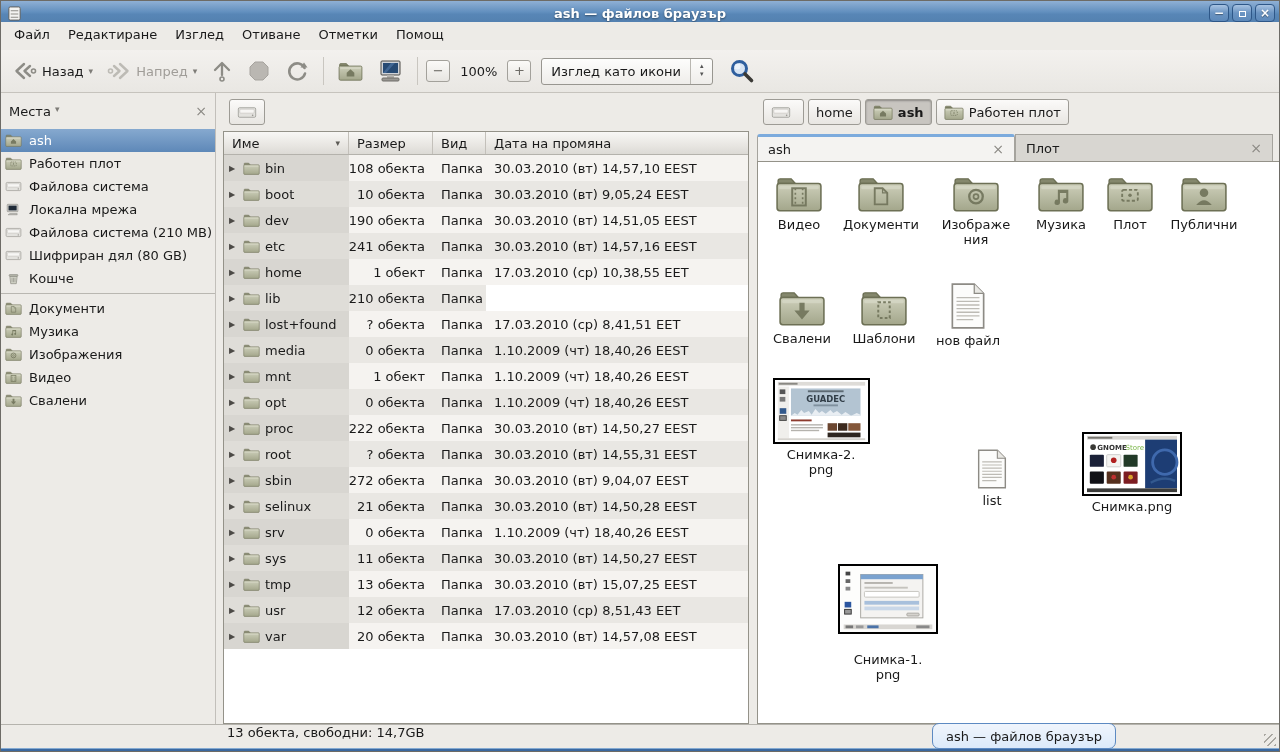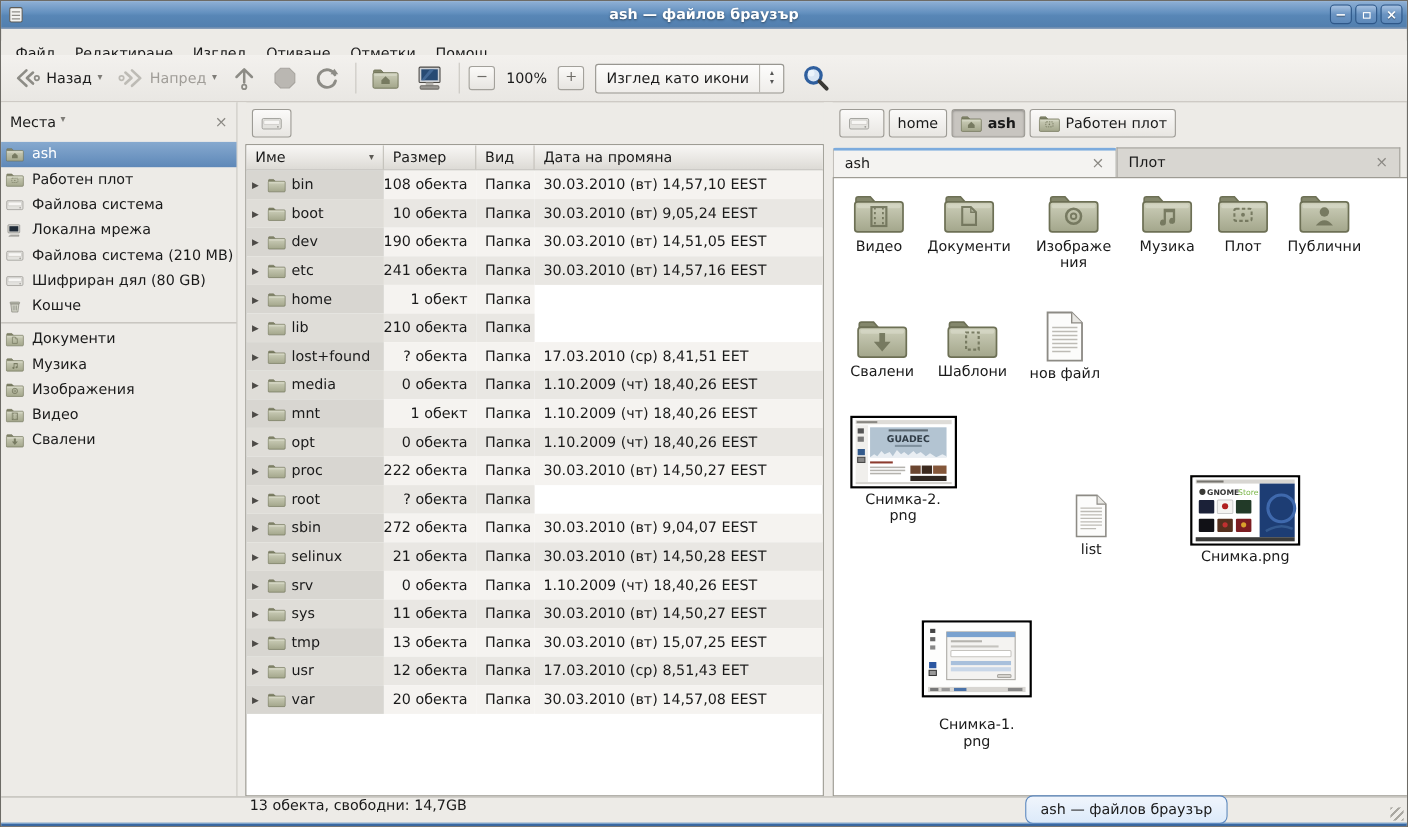--- a/index.html
+++ b/index.html
@@ -12,21 +12,21 @@
     border-bottom:1px solid #3f6798;display:flex;align-items:center;}
   .apptitle{position:absolute;left:0;right:0;text-align:center;color:#fff;font-weight:bold;
     text-shadow:0 1px 2px rgba(0,0,0,.45);}
   .appicon{margin-left:6px;display:inline-flex;z-index:2;}
   .winbtns{position:absolute;right:4px;top:3px;display:flex;gap:3px;z-index:2;}
   .wbtn{width:20px;height:18px;border:1px solid #2e5788;border-radius:4px;
     background:linear-gradient(#a8c3e2,#6b94c2 50%,#5d89ba);color:#fff;font-size:12px;line-height:16px;
     text-align:center;font-weight:bold;text-shadow:0 1px 1px rgba(0,0,0,.4);}
   .wbtn .sq{display:inline-block;width:7px;height:6px;border:1.5px solid #fff;margin-top:4px;}
   
-  .menubar{position:absolute;left:0;top:36px;width:100%;height:24px;background:#edebe7;
+  .menubar{position:absolute;left:0;top:21px;width:100%;height:24px;background:#edebe7;
     display:flex;align-items:center;padding-left:4px;}
   .menu-item{padding:3px 9px;}
   
   .toolbar{position:absolute;left:0;top:49px;width:100%;height:43px;
     background:linear-gradient(#f3f1ee,#e9e7e3);border-bottom:1px solid #c6c3bd;
     display:flex;align-items:center;padding:0 6px;gap:2px;}
   .tbtn{display:flex;align-items:center;gap:5px;padding:4px 6px;border-radius:3px;}
   .tbtn .lbl{white-space:nowrap;}
   .tbtn.disabled .lbl{color:#a09d98;}
   .tsep{width:1px;height:28px;background:#c9c6c0;margin:0 6px;}
@@ -485,20 +485,21 @@
           <div class="row even">
             <span class="cell c-name">
               <span class="expander">▶</span>
               <svg width="17" height="15" viewBox="0 0 46 38">
                 <use href="#i-folder-base"></use>
               </svg>
               <span>home</span>
             </span>
             <span class="cell c-size">1 обект</span>
             <span class="cell c-type">Папка</span>
+            <span class="cell c-date">17.03.2010 (ср) 10,38,55 EET</span>
           </div>
 
           <div class="row odd">
             <span class="cell c-name">
               <span class="expander">▶</span>
               <svg width="17" height="15" viewBox="0 0 46 38">
                 <use href="#i-folder-base"></use>
               </svg>
               <span>lib</span>
             </span>
@@ -574,20 +575,21 @@
           <div class="row odd">
             <span class="cell c-name">
               <span class="expander">▶</span>
               <svg width="17" height="15" viewBox="0 0 46 38">
                 <use href="#i-folder-base"></use>
               </svg>
               <span>root</span>
             </span>
             <span class="cell c-size">? обекта</span>
             <span class="cell c-type">Папка</span>
+            <span class="cell c-date">30.03.2010 (вт) 14,55,31 EEST</span>
           </div>
 
           <div class="row even">
             <span class="cell c-name">
               <span class="expander">▶</span>
               <svg width="17" height="15" viewBox="0 0 46 38">
                 <use href="#i-folder-base"></use>
               </svg>
               <span>sbin</span>
             </span>

